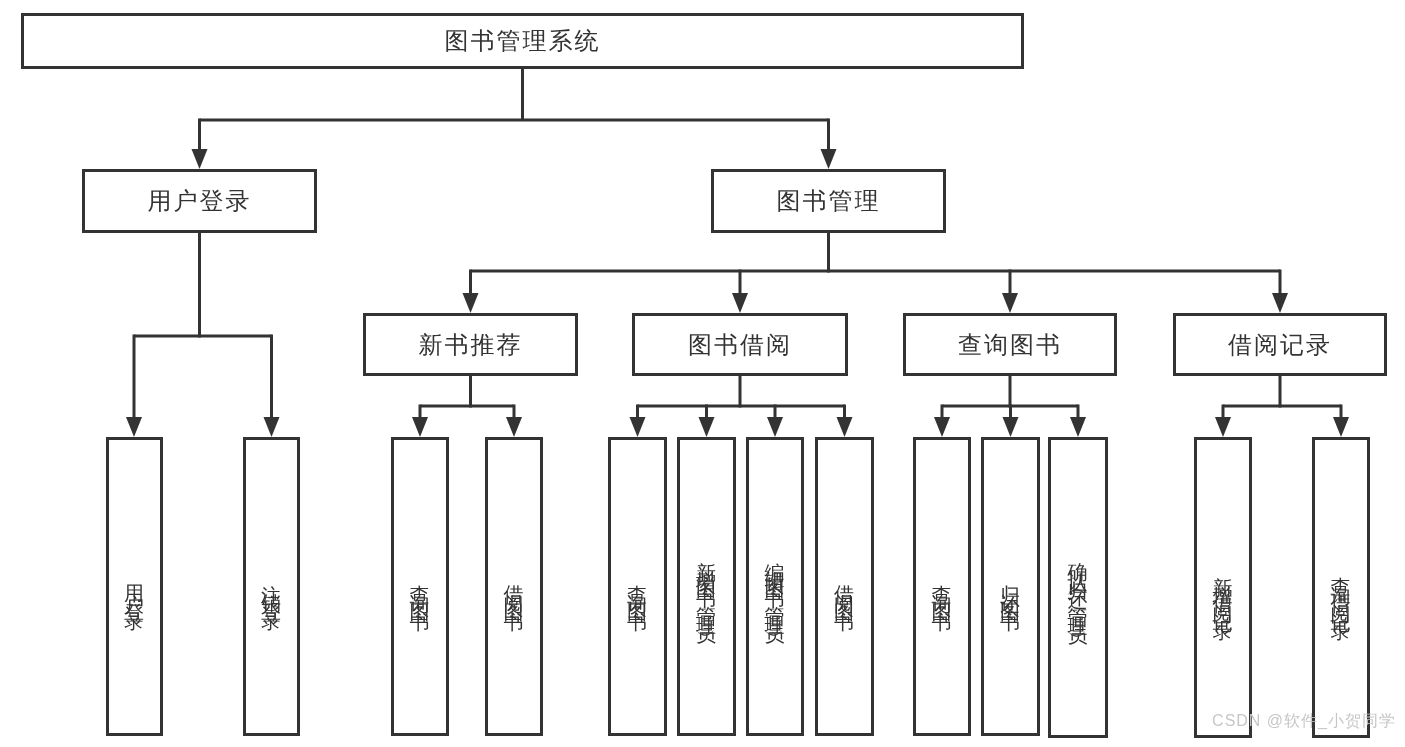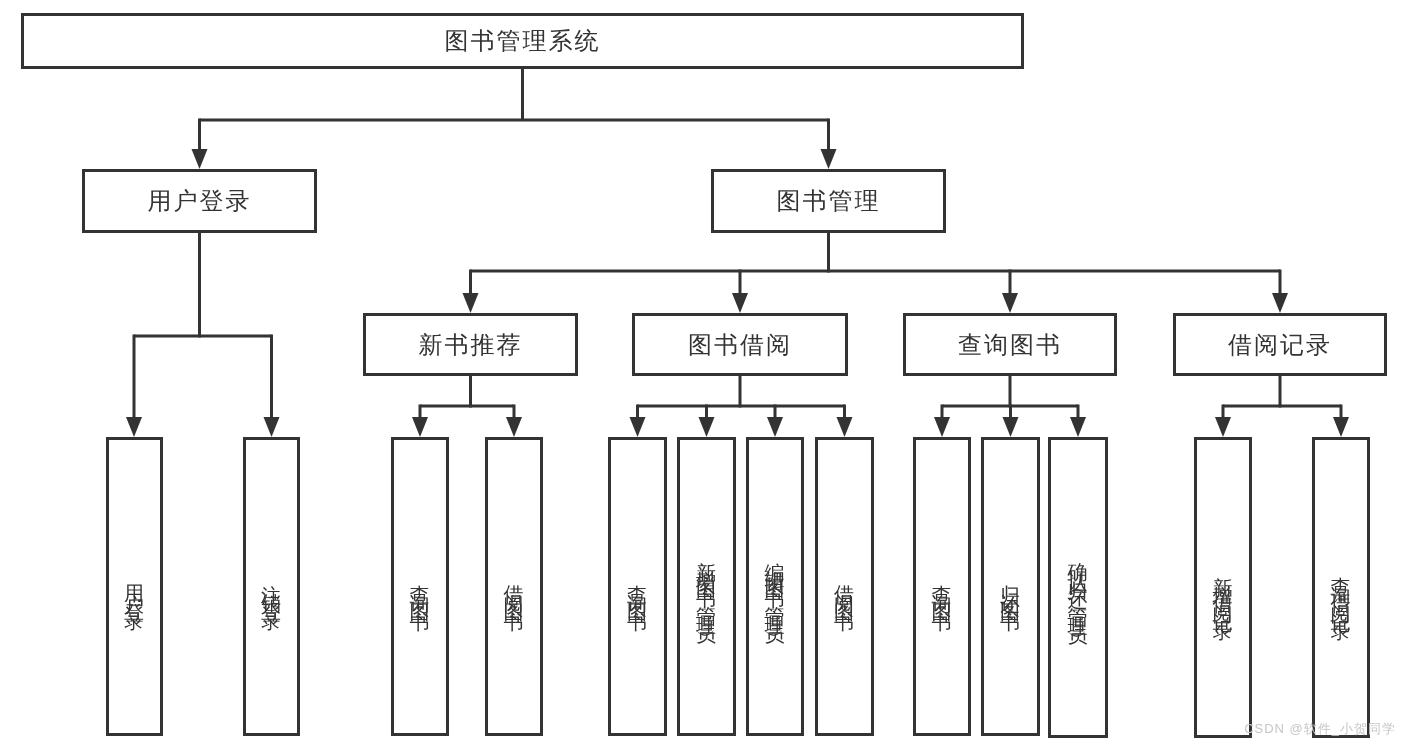--- a/index.html
+++ b/index.html
@@ -45,22 +45,22 @@
     pointer-events:none;
   }
   svg.wires line, svg.wires path{
     stroke:var(--line);
     stroke-width:3;
     fill:none;
   }
   svg.wires polygon{fill:var(--line);stroke:none;}
   .watermark{
     position:absolute;
-    right:9px;bottom:9px;
-    font-size:13px;
+    right:9px;bottom:15px;
+    font-size:16px;
     letter-spacing:1px;
     color:var(--watermark);
     white-space:nowrap;
   }
 </style>
 </head>
 <body>
 
 <div class="canvas">
 

